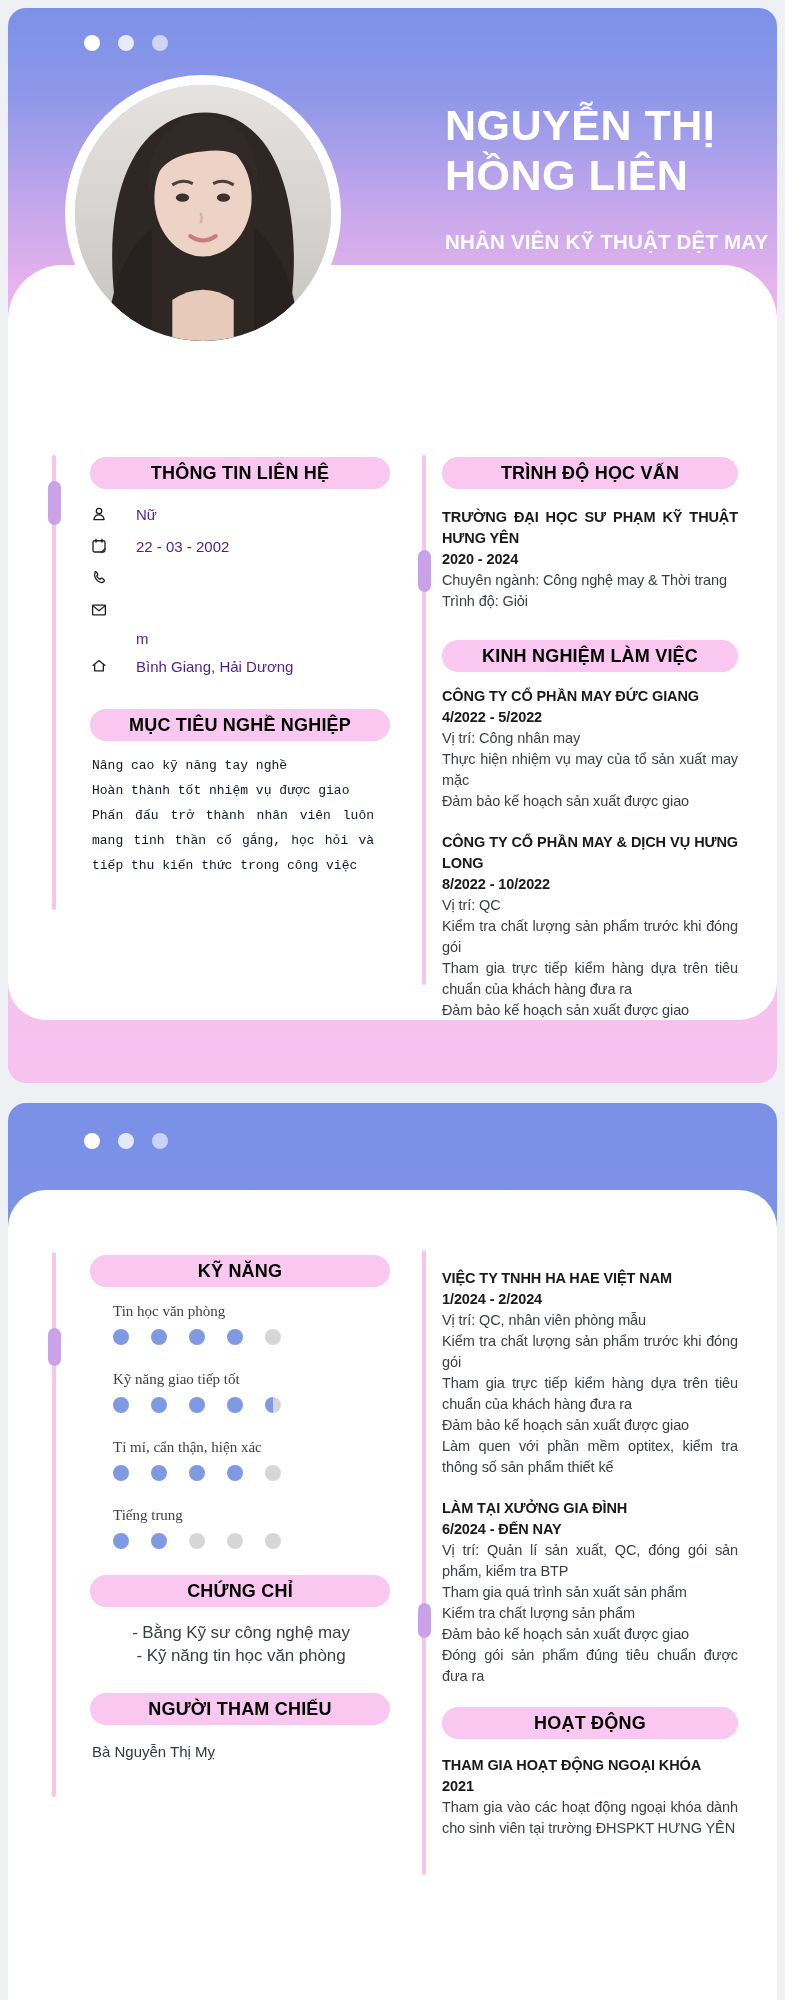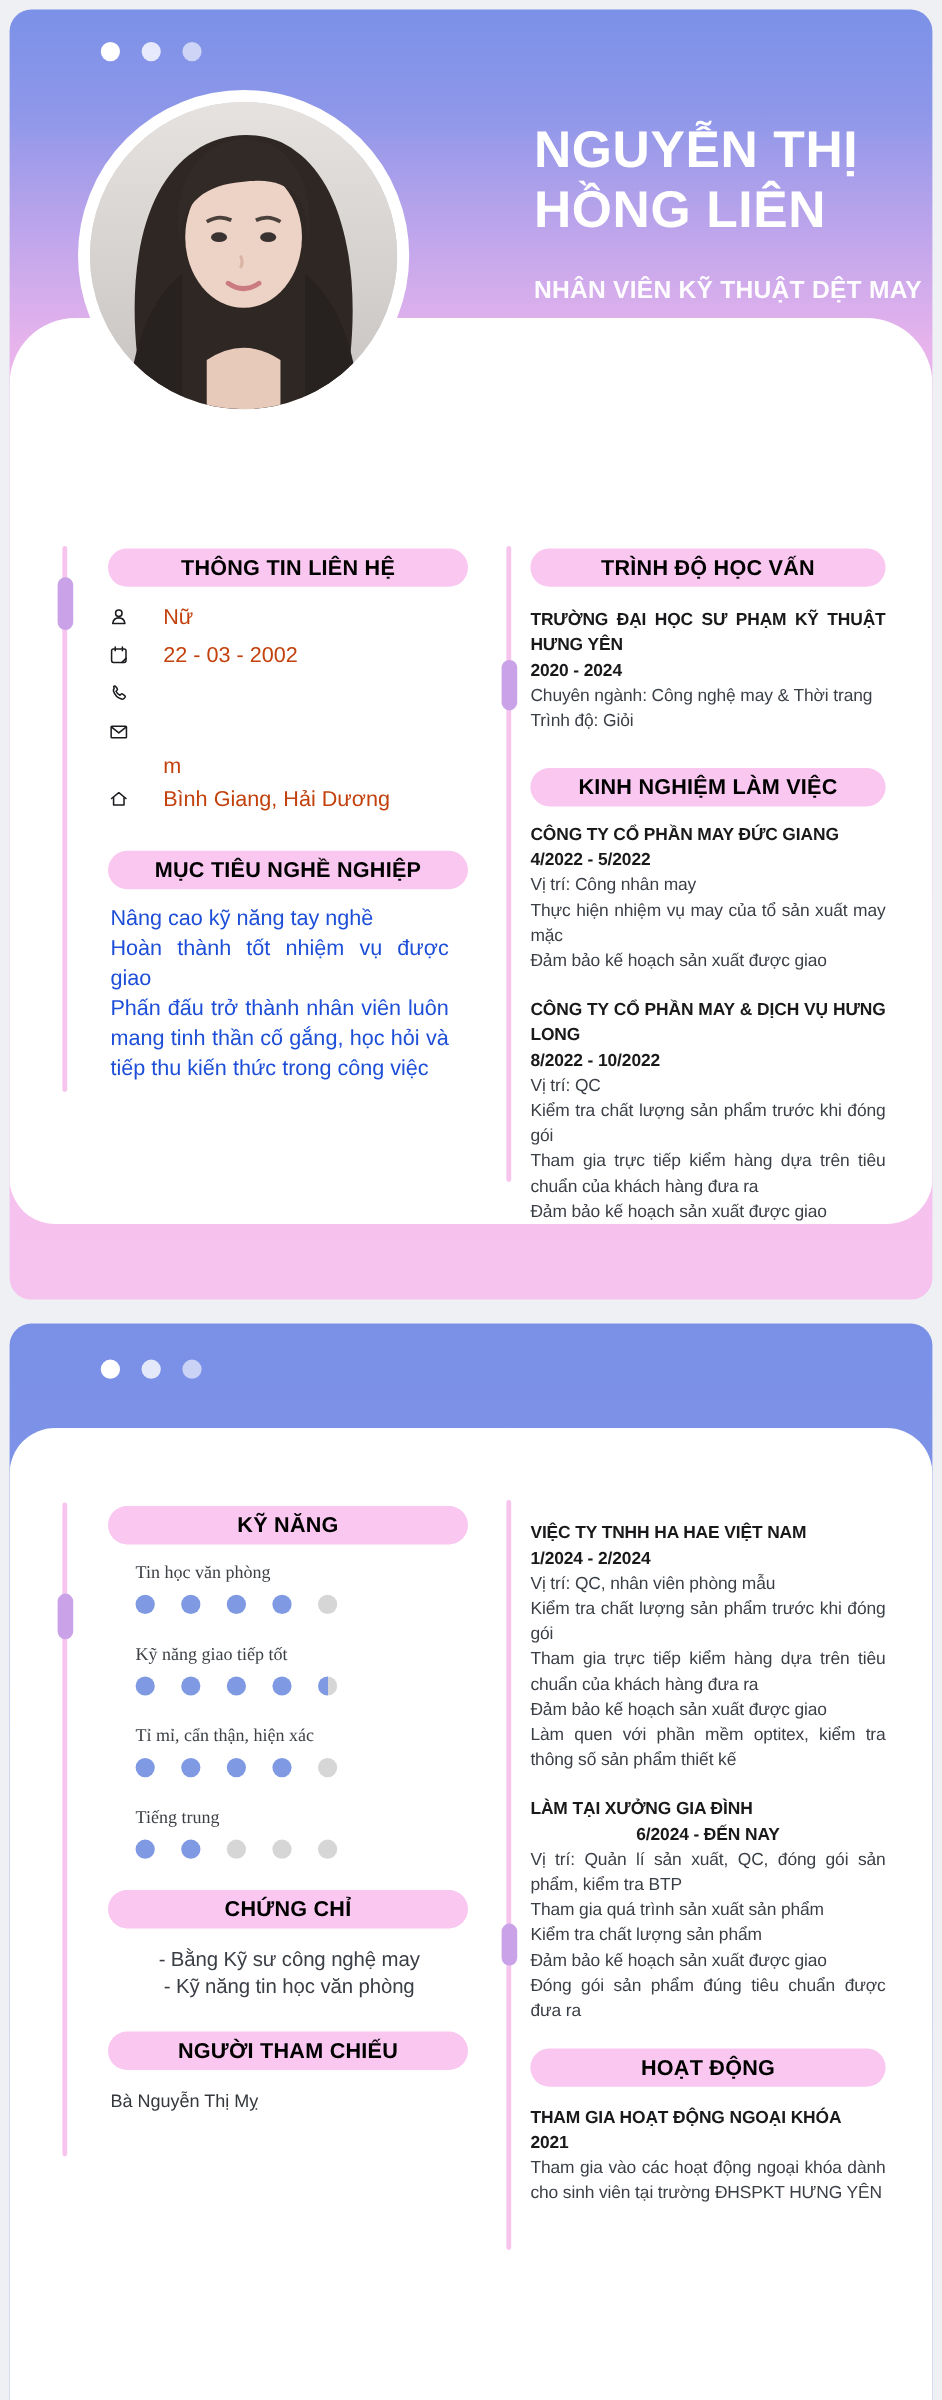--- a/index.html
+++ b/index.html
@@ -52,25 +52,25 @@
   .col-r2{left:434px;top:78px;width:296px;}
 
   .pill{height:32px;border-radius:16px;background:#f9c7f0;display:flex;align-items:center;
     justify-content:center;font-weight:700;font-size:18px;color:#000000;letter-spacing:.2px;white-space:nowrap;}
 
   .contact{margin-top:9px;}
   .c-row{display:flex;align-items:center;height:32px;gap:28px;}
   .c-row .cicon{width:18px;height:18px;flex:0 0 18px;display:flex;align-items:center;}
   .c-row svg{width:18px;height:18px;stroke:#1a1b1e;fill:none;stroke-width:1.7;
     stroke-linecap:round;stroke-linejoin:round;}
-  .c-text{font-size:18px;color:#c2410c;}
+  .c-text{font-size:15px;color:#4c1d95;}
   .c-sub{height:24px;padding-left:46px;display:flex;align-items:center;}
 
   .sec-gap1{margin-top:27px;}
-  .obj-text{margin-top:12px;width:282px;padding-left:2px;color:#1d4ed8;font-size:18px;line-height:25px;}
+  .obj-text{margin-top:12px;width:282px;padding-left:2px;color:#0f172a;font-size:13px;line-height:25px;font-family:Liberation Mono, monospace;}
   .obj-text div{text-align:justify;}
 
   .edu{margin-top:18px;color:#3a3e45;font-size:14.5px;line-height:21px;}
   .bold-line{font-weight:700;color:#19191b;text-align:justify;font-size:14.5px;line-height:21px;letter-spacing:-.1px;}
   .job{margin-top:14px;}
   .job + .job{margin-top:20px;}
   .detail-line{font-size:14.5px;line-height:21px;color:#3a3e45;text-align:justify;letter-spacing:-.1px;}
   .exp-pill{margin-top:28px;}
 
   .skills{margin-top:16px;padding-left:23px;}
@@ -306,21 +306,21 @@
             <div class="detail-line">Vị trí: QC, nhân viên phòng mẫu</div>
             <div class="detail-line">Kiểm tra chất lượng sản phẩm trước khi đóng gói</div>
             <div class="detail-line">Tham gia trực tiếp kiểm hàng dựa trên tiêu chuẩn của khách hàng đưa ra</div>
             <div class="detail-line">Đảm bảo kế hoạch sản xuất được giao</div>
             <div class="detail-line">Làm quen với phần mềm optitex, kiểm tra thông số sản phẩm thiết kế</div>
           </div>
       </div>
 
       <div class="job">
         <div class="bold-line">LÀM TẠI XƯỞNG GIA ĐÌNH</div>
-        <div class="bold-line" style="text-align:center">6/2024 - ĐẾN NAY</div>
+        <div class="bold-line" style="text-align:left">6/2024 - ĐẾN NAY</div>
         <div>
             <div class="detail-line">Vị trí: Quản lí sản xuất, QC, đóng gói sản phẩm, kiểm tra BTP</div>
             <div class="detail-line">Tham gia quá trình sản xuất sản phẩm</div>
             <div class="detail-line">Kiểm tra chất lượng sản phẩm</div>
             <div class="detail-line">Đảm bảo kế hoạch sản xuất được giao</div>
             <div class="detail-line">Đóng gói sản phẩm đúng tiêu chuẩn được đưa ra</div>
           </div>
       </div>
 
       <div class="pill act-pill">HOẠT ĐỘNG</div>

